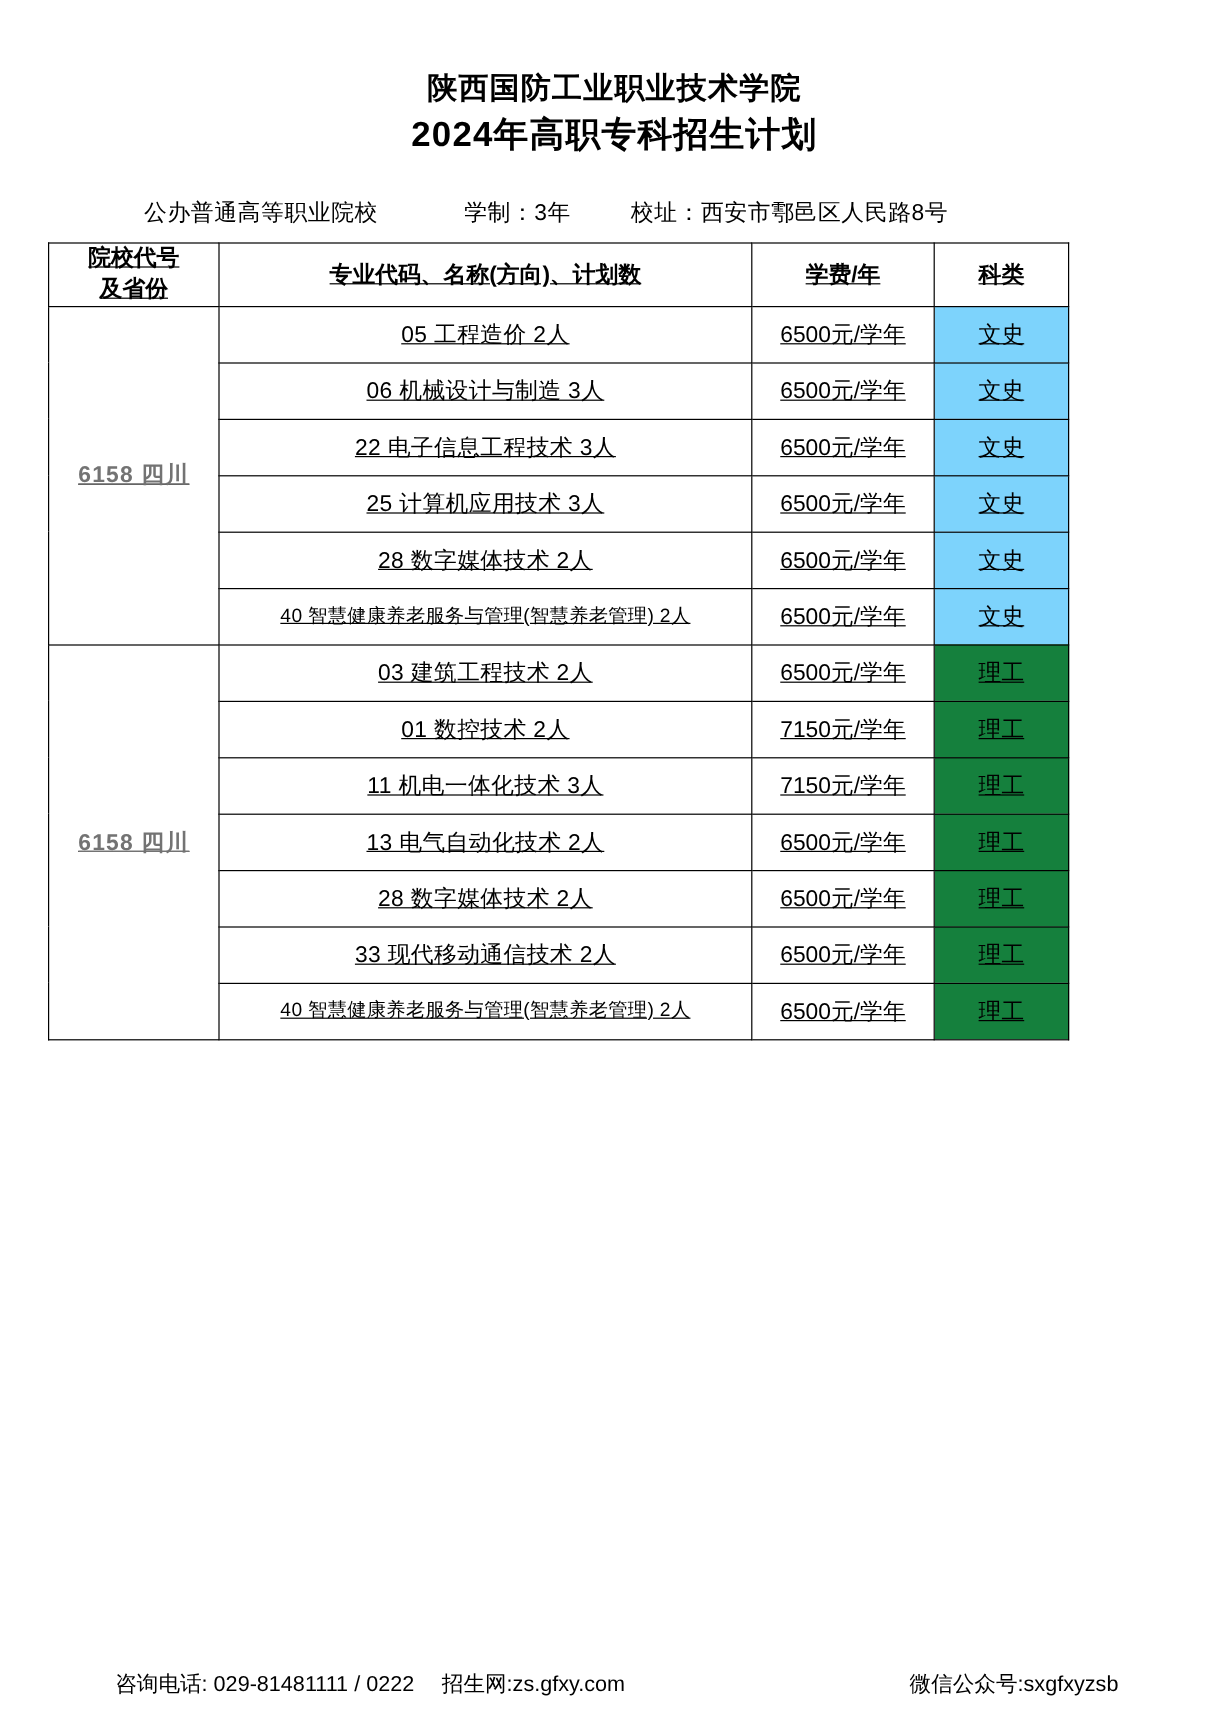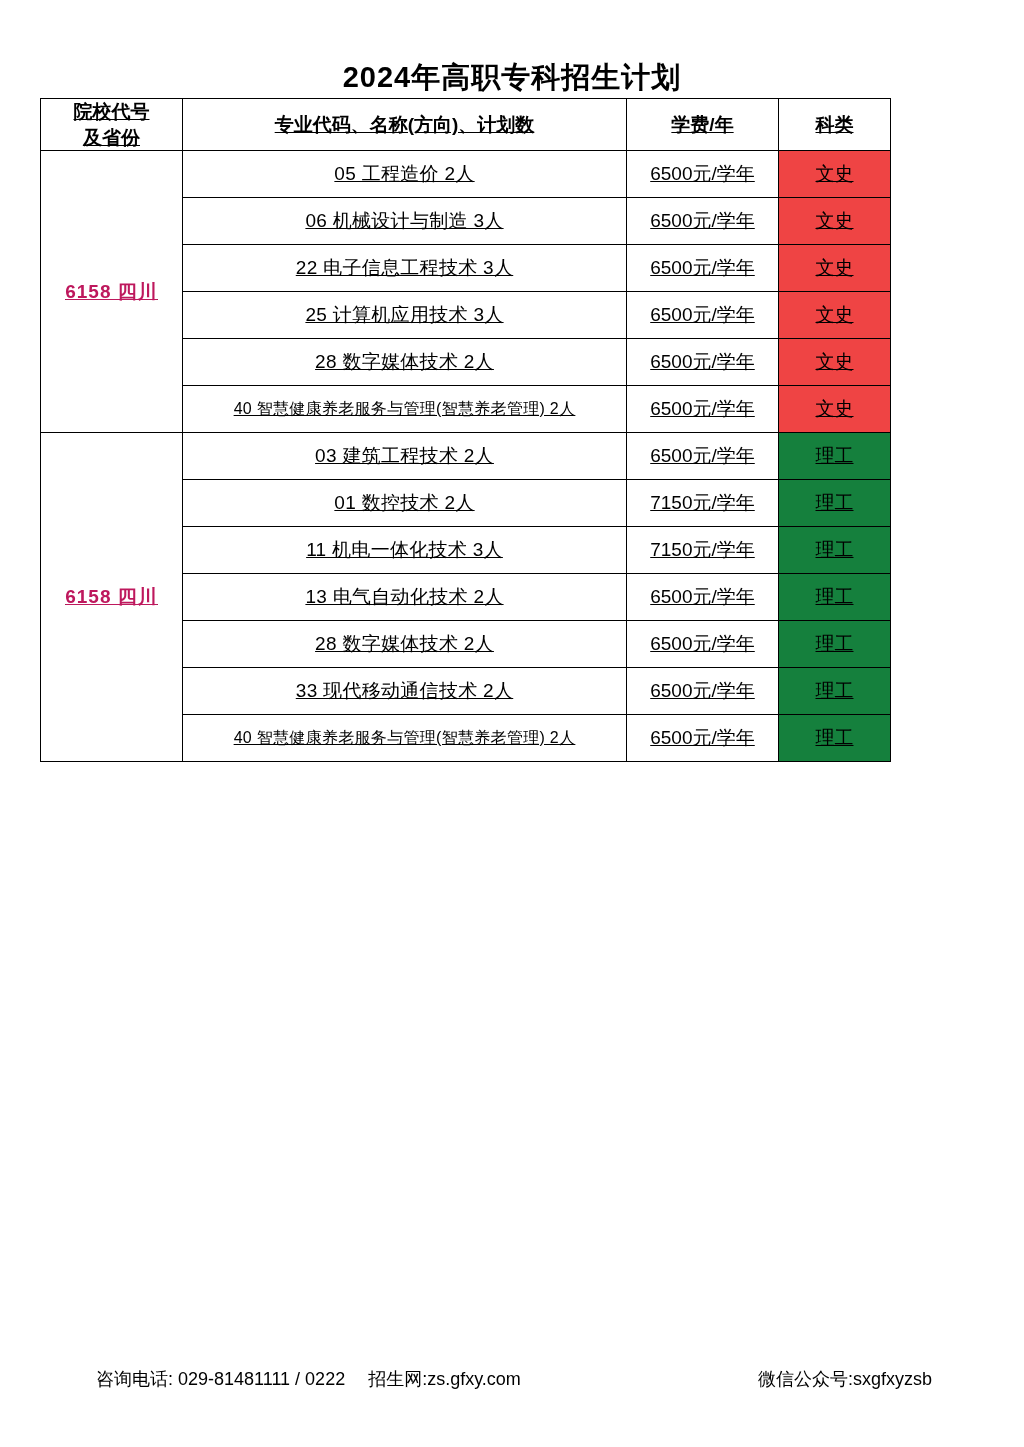--- a/index.html
+++ b/index.html
@@ -74,67 +74,73 @@
   .col-major { width: 444px; }
   .col-fee { width: 152px; }
   .col-cat { width: 112px; }
 
   .hdr-code-inner {
     line-height: 1.35;
   }
   td.code-cell {
     font-size: 22px;
     font-weight: bold;
-    color: #be185d;
+    color: #737373;
     text-decoration: underline;
     letter-spacing: 1px;
   }
   td.major-cell {
     text-align: left;
     padding-left: 22px;
     height: 46px;
     font-size: 18px;
     letter-spacing: 0.3px;
   }
   td.major-cell.small {
     font-size: 16px;
   }
   td.fee-cell {
     font-size: 17px;
   }
   td.cat-cell {
     font-size: 18px;
   }
-  .cat-wenshi { background: #ef4444; }
+  .cat-wenshi { background: #7dd3fc; }
   .cat-ligong { background: #15803d; }
 
   .footer {
     position: absolute;
     left: 0;
-    bottom: 56px;
+    bottom: 32px;
     width: 1024px;
     font-size: 18px;
   }
   .footer-inner {
     display: flex;
     justify-content: space-between;
     padding: 0 92px 0 96px;
   }
   .footer-left span { margin-right: 0; }
   .footer-mid { margin-left: 18px; }
 </style>
 </head>
 <body>
 
 <div class="page">
 
   <div class="title-block">
+    <div class="title-line1">陕西国防工业职业技术学院</div>
     <div class="title-line2">2024年高职专科招生计划</div>
   </div>
 
+  <div class="subinfo">
+    <span class="seg seg-school">公办普通高等职业院校</span>
+    <span class="seg seg-length">学制：3年</span>
+    <span class="seg seg-address">校址：西安市鄠邑区人民路8号</span>
+  </div>
 
   <table class="plan">
     <colgroup>
       <col class="col-code">
       <col class="col-major">
       <col class="col-fee">
       <col class="col-cat">
     </colgroup>
     <thead>
       <tr>

